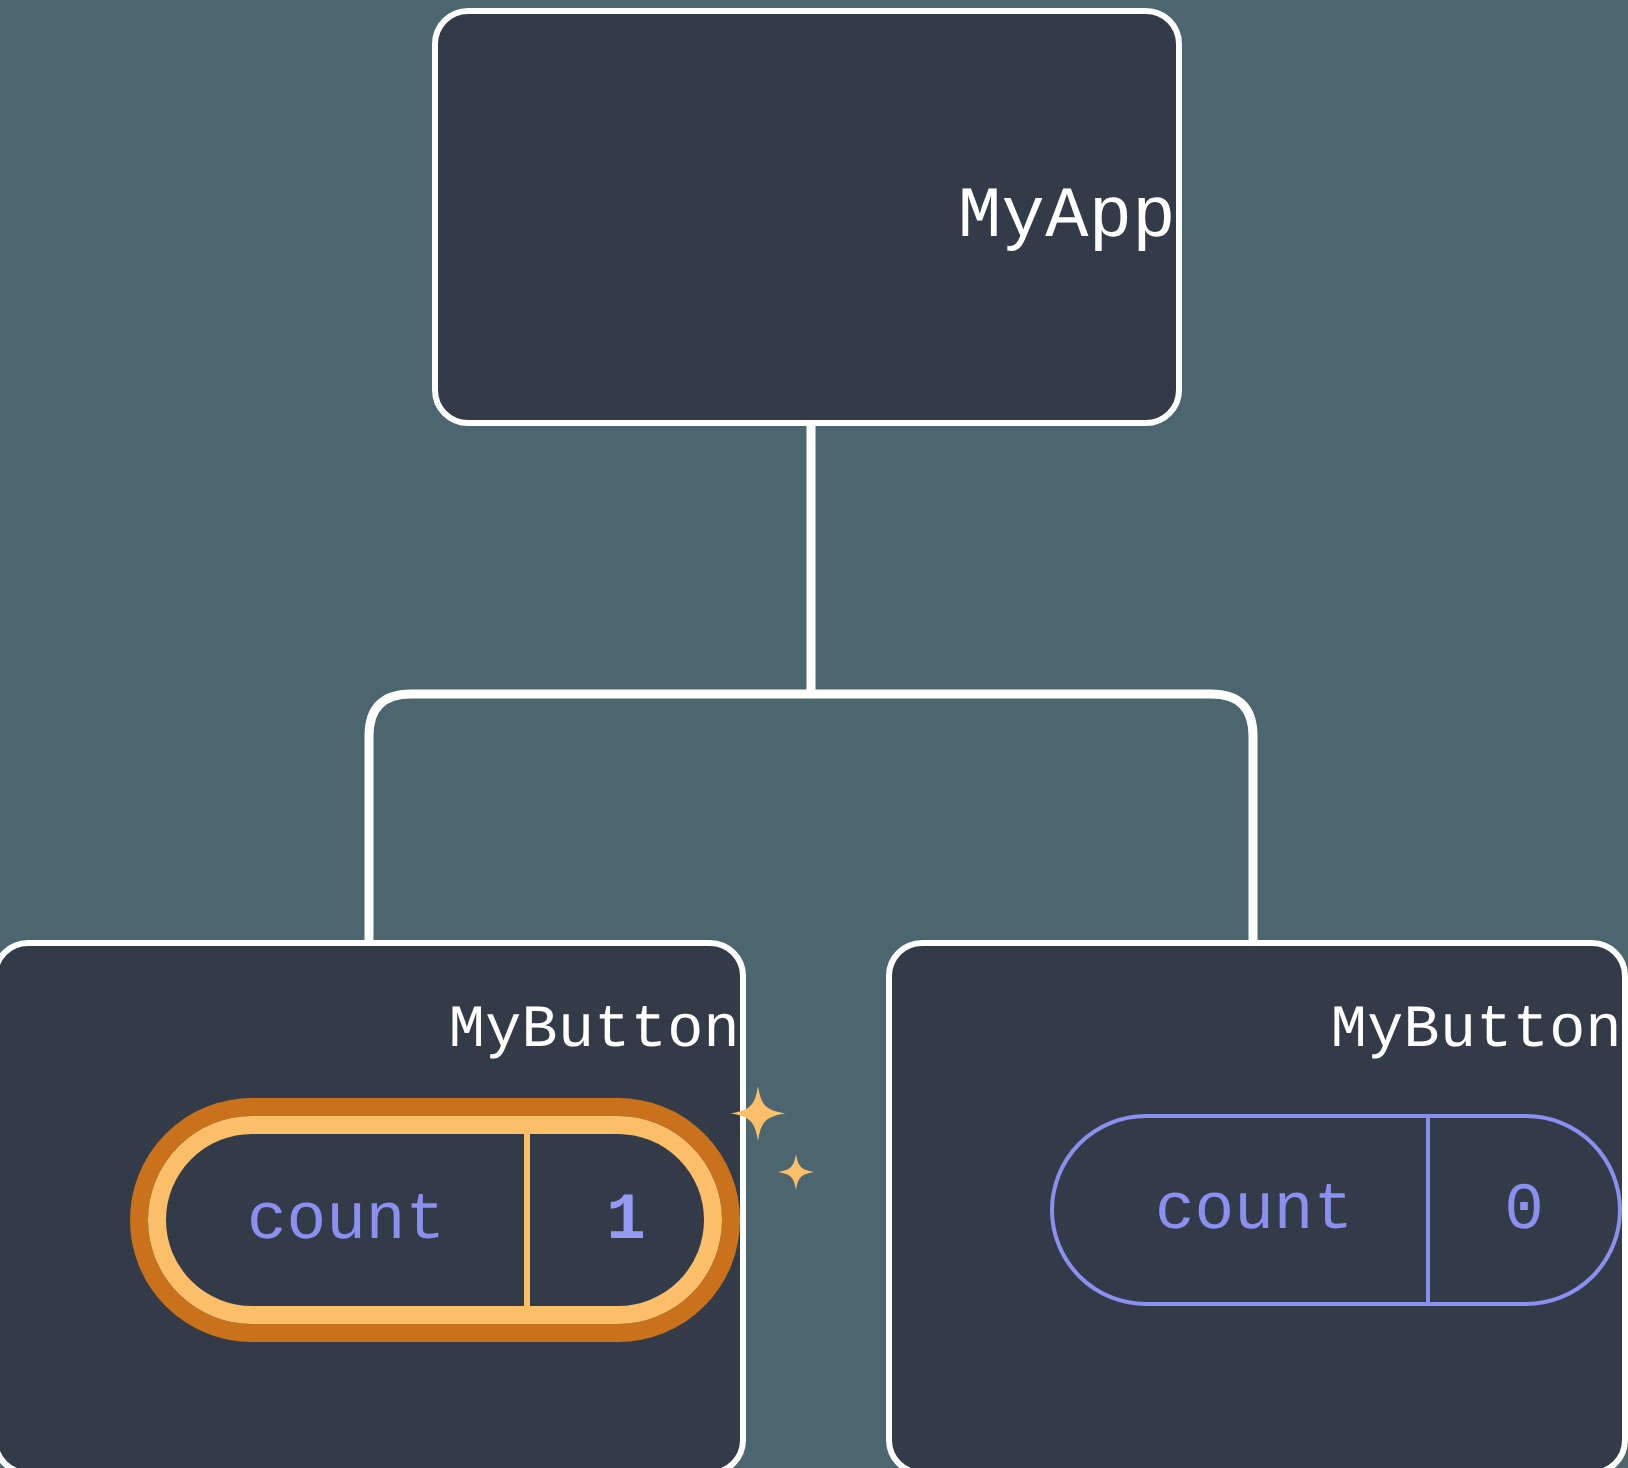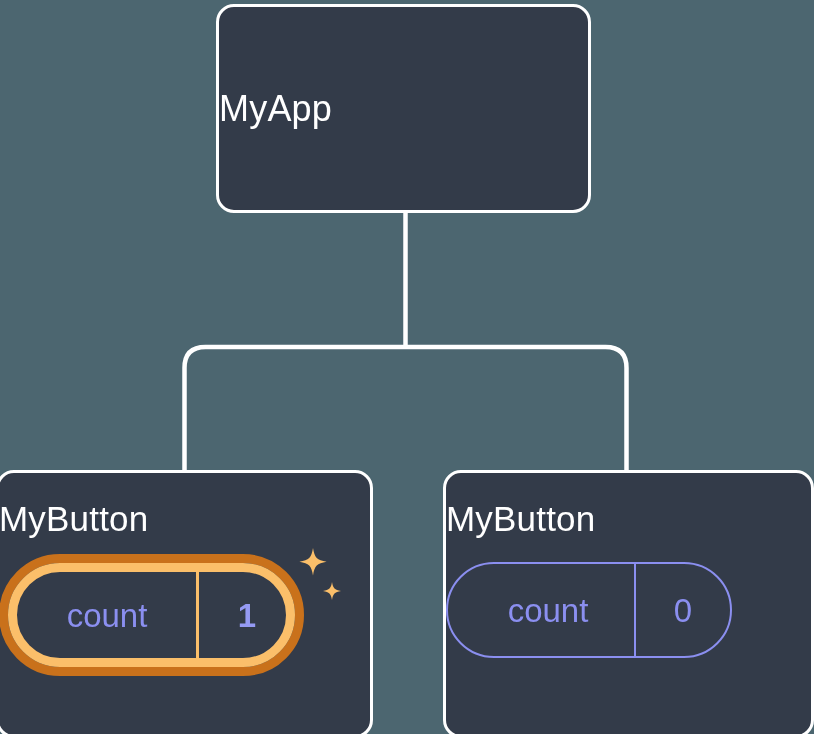--- a/index.html
+++ b/index.html
@@ -26,21 +26,22 @@
 
   
   .node {
     position: absolute;
     box-sizing: border-box;
     background: #333b49;
     border: 3px solid #ffffff;
     border-radius: 18px;
     display: flex;
     flex-direction: column;
-    align-items: flex-start;
+    align-items: flex-end;
+    font-family: Liberation Mono, monospace;
   }
   .node-root {
     left: 216px;
     top: 4px;
     width: 375px;
     height: 209px;
     justify-content: center;
   }
   .node-child-left {
     left: -4px;
@@ -54,21 +55,21 @@
     left: 443px;
     top: 470px;
     width: 371px;
     height: 268px;
     border-radius: 18px;
     padding-top: 28px;
   }
 
   .node-title {
     color: #ffffff;
-    font-size: 35px;
+    font-size: 30px;
     font-weight: 400;
     letter-spacing: 0.2px;
     line-height: 1;
     white-space: nowrap;
   }
   .node-root .node-title { font-size: 36px; }
 
   
   .pill-wrap {
     position: relative;

